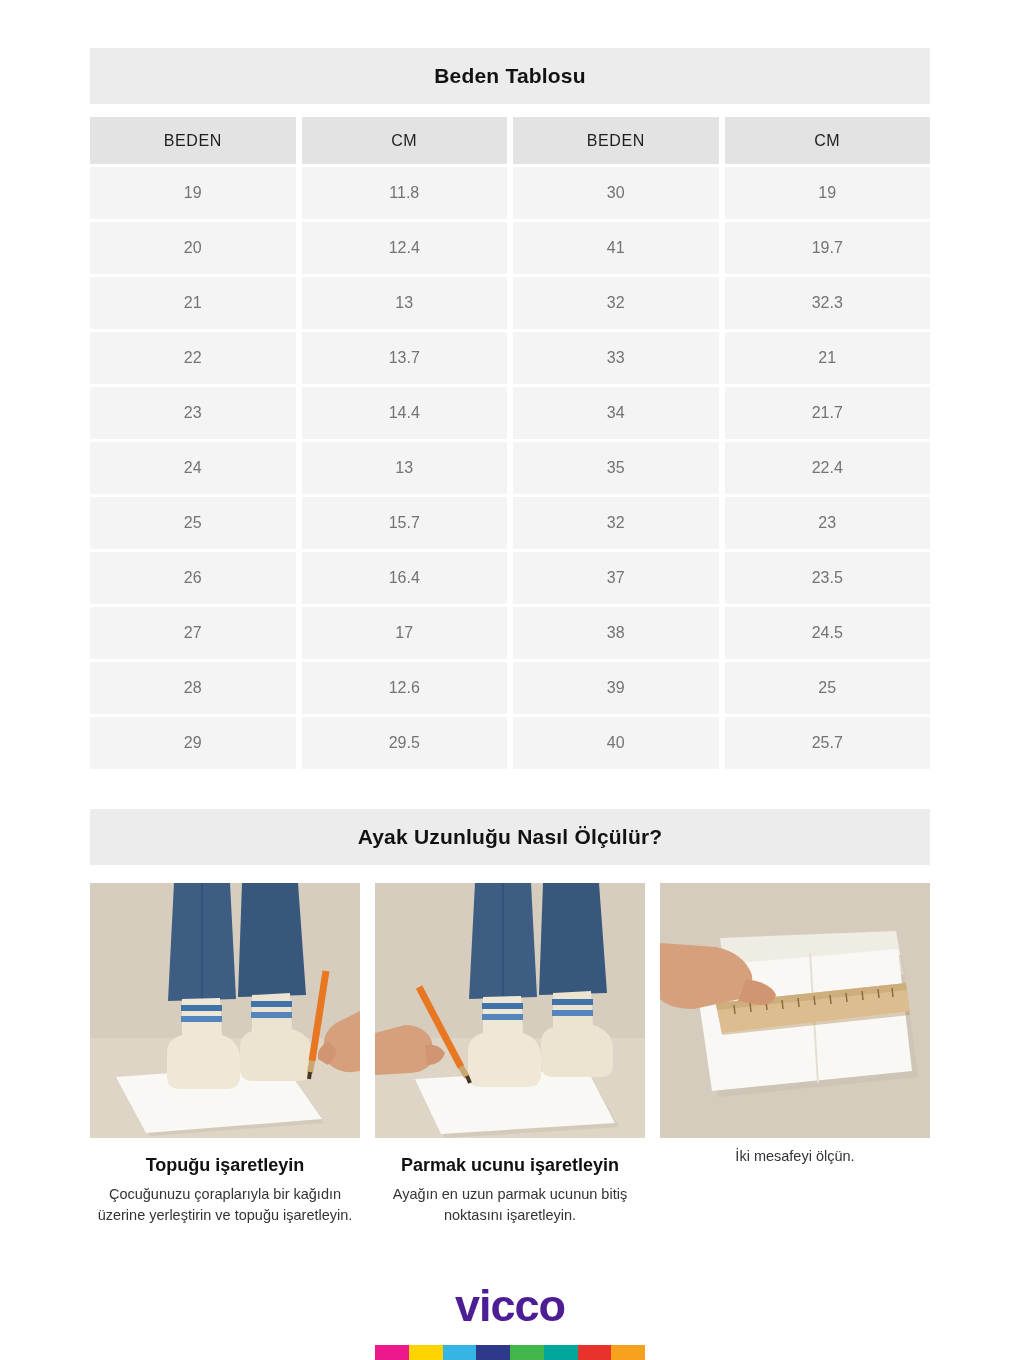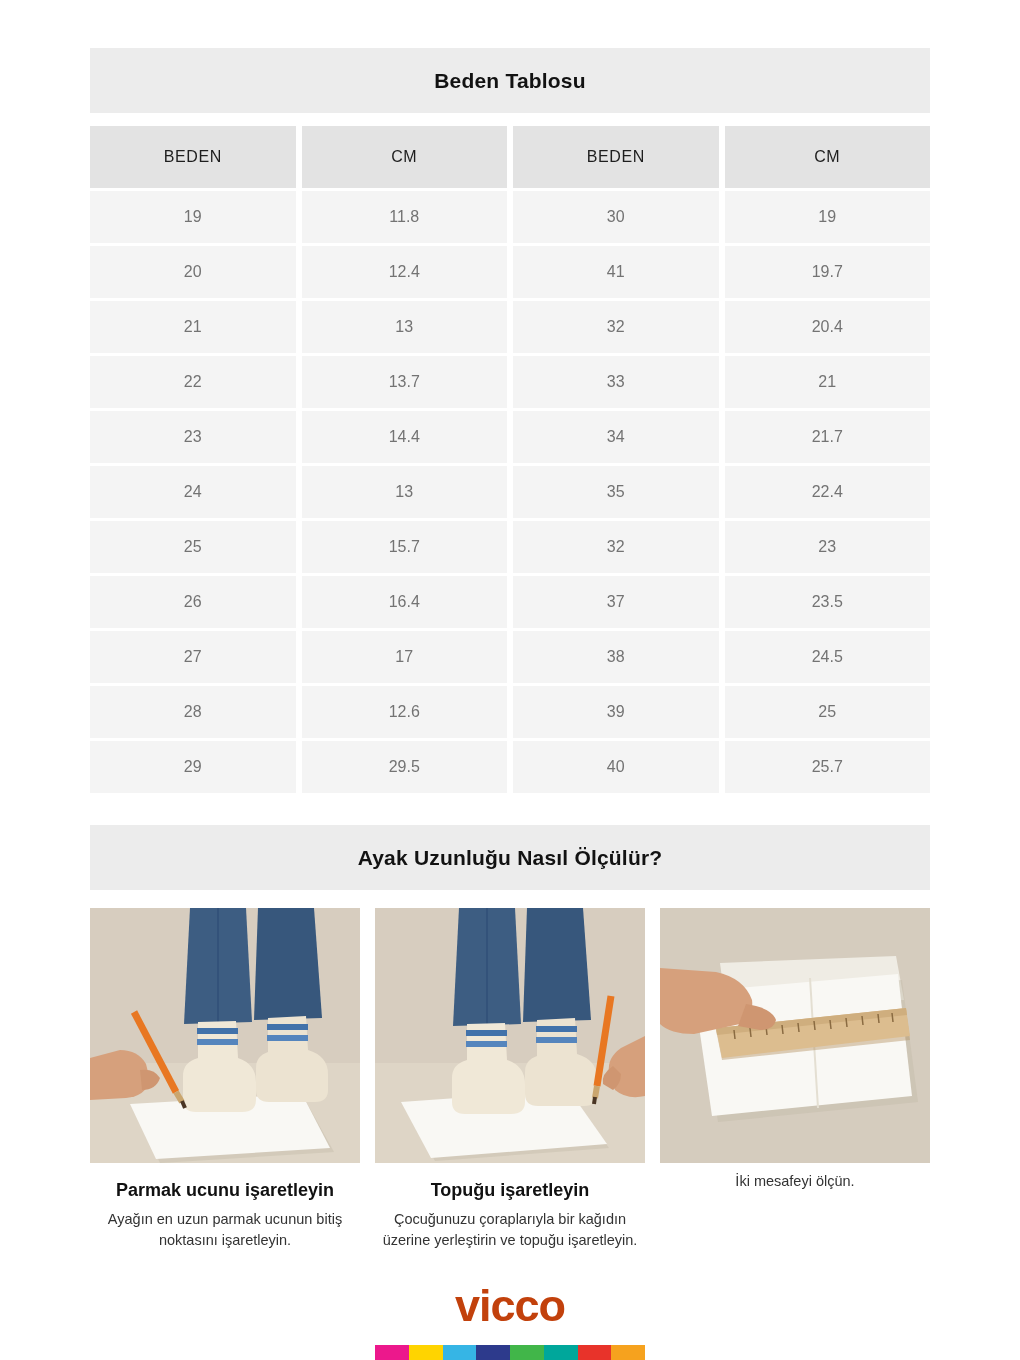--- a/index.html
+++ b/index.html
@@ -14,46 +14,46 @@
     height: 1360px;
     position: relative;
     overflow: hidden;
     background: #fff;
   }
   .content { padding: 0 90px; }
 
   
   .bar {
     background: #ececec;
-    height: 65px;
+    height: 56px;
     display: flex;
     align-items: center;
     justify-content: center;
   }
   .bar-title {
     font-size: 21px;
     font-weight: 700;
     color: #121212;
     letter-spacing: .2px;
   }
   .title-bar-1 { margin-top: 48px; }
-  .title-bar-2 { margin-top: 32px; }
+  .title-bar-2 { margin-top: 40px; }
 
   
   .grid-table { margin-top: 13px; }
   .thead, .tbody {
     display: grid;
     grid-template-columns: repeat(4, 1fr);
     column-gap: 6px;
   }
   .thead { margin-bottom: 3px; }
   .tbody { row-gap: 3px; }
   .hcell {
     background: #e3e3e3;
-    height: 62px;
+    height: 47px;
     display: flex;
     align-items: center;
     justify-content: center;
     font-size: 16px;
     color: #1e1e1e;
     letter-spacing: .6px;
   }
   .cell {
     background: #f4f4f4;
     height: 52px;
@@ -95,21 +95,21 @@
 
   
   .footer {
     position: absolute;
     left: 0; right: 0; bottom: 0;
     text-align: center;
   }
   .brand {
     font-size: 45px;
     font-weight: 800;
-    color: #c2410c;
+    color: #4c1d95;
     margin-bottom: 13px;
     letter-spacing: -1px;
   }
   .rainbow {
     width: 270px;
     height: 15px;
     margin: 0 auto;
     display: flex;
   }
   .rainbow span { flex: 1; height: 100%; }
@@ -127,37 +127,62 @@
     <div class="grid-table">
       <div class="thead">
         <div class="hcell">BEDEN</div>
         <div class="hcell">CM</div>
         <div class="hcell">BEDEN</div>
         <div class="hcell">CM</div>
       </div>
       <div class="tbody">
           <div class="trow"><div class="cell">19</div><div class="cell">11.8</div><div class="cell">30</div><div class="cell">19</div></div>
           <div class="trow"><div class="cell">20</div><div class="cell">12.4</div><div class="cell">41</div><div class="cell">19.7</div></div>
-          <div class="trow"><div class="cell">21</div><div class="cell">13</div><div class="cell">32</div><div class="cell">20.4</div></div>
+          <div class="trow"><div class="cell">21</div><div class="cell">13</div><div class="cell">32</div><div class="cell">32.3</div></div>
           <div class="trow"><div class="cell">22</div><div class="cell">13.7</div><div class="cell">33</div><div class="cell">21</div></div>
           <div class="trow"><div class="cell">23</div><div class="cell">14.4</div><div class="cell">34</div><div class="cell">21.7</div></div>
           <div class="trow"><div class="cell">24</div><div class="cell">13</div><div class="cell">35</div><div class="cell">22.4</div></div>
           <div class="trow"><div class="cell">25</div><div class="cell">15.7</div><div class="cell">32</div><div class="cell">23</div></div>
           <div class="trow"><div class="cell">26</div><div class="cell">16.4</div><div class="cell">37</div><div class="cell">23.5</div></div>
           <div class="trow"><div class="cell">27</div><div class="cell">17</div><div class="cell">38</div><div class="cell">24.5</div></div>
           <div class="trow"><div class="cell">28</div><div class="cell">12.6</div><div class="cell">39</div><div class="cell">25</div></div>
           <div class="trow"><div class="cell">29</div><div class="cell">29.5</div><div class="cell">40</div><div class="cell">25.7</div></div>
         </div>
     </div>
 
     <div class="bar title-bar-2">
       <div class="bar-title">Ayak Uzunluğu Nasıl Ölçülür?</div>
     </div>
 
     <div class="steps">
+
+      <div class="step">
+        <svg class="step-photo" viewBox="0 0 270 255" preserveAspectRatio="xMidYMid slice">
+          <rect width="270" height="255" fill="#d7cdbf"></rect>
+          <rect y="155" width="270" height="100" fill="#ded5c6"></rect>
+          <polygon points="30,198 196,186 234,240 60,253" fill="#c8bfae" opacity="0.5"></polygon>
+          <polygon points="26,194 194,182 232,236 56,250" fill="#f9f8f4"></polygon>
+          <polygon points="84,0 140,0 146,116 78,118" fill="#3d5d82"></polygon>
+          <polygon points="152,0 208,0 216,112 148,114" fill="#37577c"></polygon>
+          <line x1="112" y1="0" x2="112" y2="116" stroke="#33527a" stroke-width="2"></line>
+          <path d="M162 112 L200 110 L202 146 Q222 152 222 170 L222 186 Q222 198 209 198 L163 198 Q150 198 150 186 L150 164 Q150 152 162 148 Z" fill="#ece3d1"></path>
+          <rect x="161" y="118" width="41" height="6" fill="#4272aa"></rect>
+          <rect x="161" y="129" width="41" height="6" fill="#5585bd"></rect>
+          <path d="M92 116 L130 115 L132 152 Q150 158 150 176 L150 194 Q150 206 136 206 L90 206 Q77 206 77 194 L77 170 Q77 156 92 152 Z" fill="#f0e8d7"></path>
+          <rect x="91" y="122" width="41" height="6" fill="#4272aa"></rect>
+          <rect x="91" y="133" width="41" height="6" fill="#5585bd"></rect>
+          <line x1="236" y1="88" x2="222" y2="178" stroke="#e87722" stroke-width="7"></line>
+          <line x1="222" y1="178" x2="220" y2="190" stroke="#caa66f" stroke-width="6"></line>
+          <line x1="220" y1="189" x2="219" y2="196" stroke="#4a3524" stroke-width="4"></line>
+          <path d="M270 128 L246 140 Q232 150 234 164 L240 182 Q252 192 270 188 Z" fill="#d6a07c"></path>
+          <path d="M238 158 Q226 166 228 176 L238 182 Q246 176 246 166 Z" fill="#cf9671"></path>
+        </svg>
+        <div class="step-title">Topuğu işaretleyin</div>
+        <div class="step-desc">Çocuğunuzu çoraplarıyla bir kağıdın üzerine yerleştirin ve topuğu işaretleyin.</div>
+      </div>
 
       <div class="step">
         <svg class="step-photo" viewBox="0 0 270 255" preserveAspectRatio="xMidYMid slice">
           <rect width="270" height="255" fill="#d7cdbf"></rect>
           <rect y="155" width="270" height="100" fill="#ded5c6"></rect>
           <polygon points="44,200 214,190 244,244 70,255" fill="#c8bfae" opacity="0.5"></polygon>
           <polygon points="40,196 212,186 240,240 66,251" fill="#f9f8f4"></polygon>
           <polygon points="100,0 156,0 162,114 94,116" fill="#3d5d82"></polygon>
           <polygon points="168,0 224,0 232,110 164,112" fill="#37577c"></polygon>
           <line x1="128" y1="0" x2="128" y2="114" stroke="#33527a" stroke-width="2"></line>
@@ -172,45 +197,20 @@
           <line x1="92" y1="193" x2="95" y2="200" stroke="#4a3524" stroke-width="4"></line>
           <path d="M0 150 L30 142 Q48 142 56 156 L60 172 Q56 188 36 190 L0 192 Z" fill="#d6a07c"></path>
           <path d="M50 162 Q64 160 70 170 Q66 182 52 182 Z" fill="#cf9671"></path>
         </svg>
         <div class="step-title">Parmak ucunu işaretleyin</div>
         <div class="step-desc">Ayağın en uzun parmak ucunun bitiş noktasını işaretleyin.</div>
       </div>
 
       <div class="step">
         <svg class="step-photo" viewBox="0 0 270 255" preserveAspectRatio="xMidYMid slice">
-          <rect width="270" height="255" fill="#d7cdbf"></rect>
-          <rect y="155" width="270" height="100" fill="#ded5c6"></rect>
-          <polygon points="30,198 196,186 234,240 60,253" fill="#c8bfae" opacity="0.5"></polygon>
-          <polygon points="26,194 194,182 232,236 56,250" fill="#f9f8f4"></polygon>
-          <polygon points="84,0 140,0 146,116 78,118" fill="#3d5d82"></polygon>
-          <polygon points="152,0 208,0 216,112 148,114" fill="#37577c"></polygon>
-          <line x1="112" y1="0" x2="112" y2="116" stroke="#33527a" stroke-width="2"></line>
-          <path d="M162 112 L200 110 L202 146 Q222 152 222 170 L222 186 Q222 198 209 198 L163 198 Q150 198 150 186 L150 164 Q150 152 162 148 Z" fill="#ece3d1"></path>
-          <rect x="161" y="118" width="41" height="6" fill="#4272aa"></rect>
-          <rect x="161" y="129" width="41" height="6" fill="#5585bd"></rect>
-          <path d="M92 116 L130 115 L132 152 Q150 158 150 176 L150 194 Q150 206 136 206 L90 206 Q77 206 77 194 L77 170 Q77 156 92 152 Z" fill="#f0e8d7"></path>
-          <rect x="91" y="122" width="41" height="6" fill="#4272aa"></rect>
-          <rect x="91" y="133" width="41" height="6" fill="#5585bd"></rect>
-          <line x1="236" y1="88" x2="222" y2="178" stroke="#e87722" stroke-width="7"></line>
-          <line x1="222" y1="178" x2="220" y2="190" stroke="#caa66f" stroke-width="6"></line>
-          <line x1="220" y1="189" x2="219" y2="196" stroke="#4a3524" stroke-width="4"></line>
-          <path d="M270 128 L246 140 Q232 150 234 164 L240 182 Q252 192 270 188 Z" fill="#d6a07c"></path>
-          <path d="M238 158 Q226 166 228 176 L238 182 Q246 176 246 166 Z" fill="#cf9671"></path>
-        </svg>
-        <div class="step-title">Topuğu işaretleyin</div>
-        <div class="step-desc">Çocuğunuzu çoraplarıyla bir kağıdın üzerine yerleştirin ve topuğu işaretleyin.</div>
-      </div>
-
-      <div class="step">
-        <svg class="step-photo" viewBox="0 0 270 255" preserveAspectRatio="xMidYMid slice">
           <rect width="270" height="255" fill="#d5ccbe"></rect>
           <polygon points="60,55 236,48 244,92 66,100" fill="#efece4"></polygon>
           <polygon points="40,90 242,72 258,194 58,214" fill="#c6bdac" opacity="0.5"></polygon>
           <polygon points="34,84 238,66 252,188 52,208" fill="#f9f8f4"></polygon>
           <line x1="150" y1="70" x2="158" y2="200" stroke="#e4dfd2" stroke-width="2"></line>
           <polygon points="56,122 246,102 250,132 62,152" fill="#b69467" opacity="0.45"></polygon>
           <polygon points="56,120 246,100 250,128 62,150" fill="#dcbd8f"></polygon>
           <polygon points="56,120 246,100 247,107 57,127" fill="#cfae7e"></polygon>
           <path d="M74 122 l1 9 M90 120 l1 9 M106 118 l1 9 M122 117 l1 9 M138 115 l1 9 M154 113 l1 9 M170 112 l1 9 M186 110 l1 9 M202 108 l1 9 M218 106 l1 9 M232 105 l1 9" stroke="#8a6b42" stroke-width="1.5" fill="none"></path>
           <path d="M0 60 L56 64 Q84 70 92 92 Q94 108 80 116 L34 126 Q10 126 0 116 Z" fill="#d6a07c"></path>

